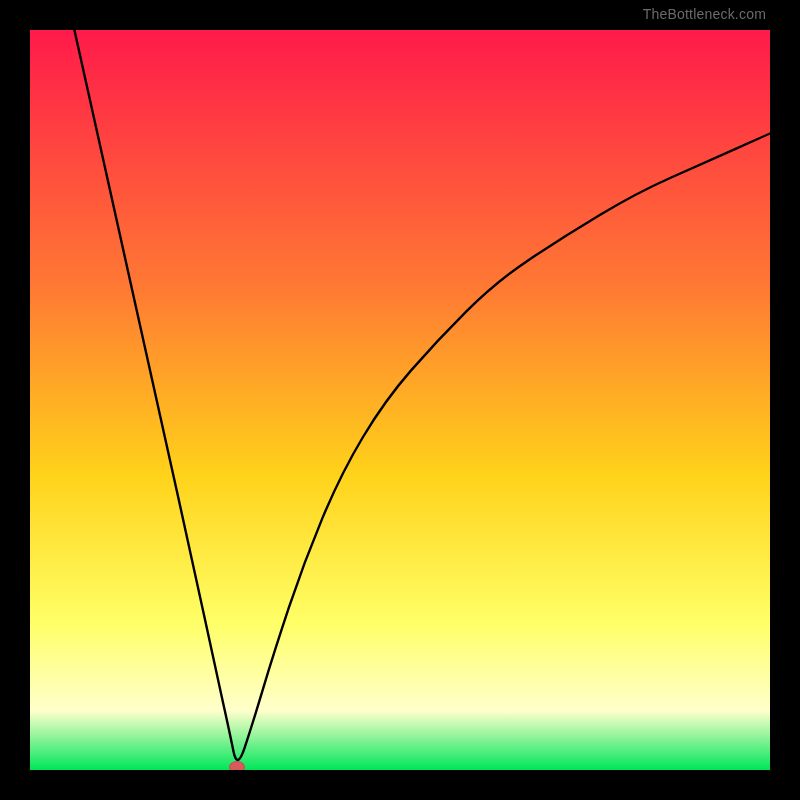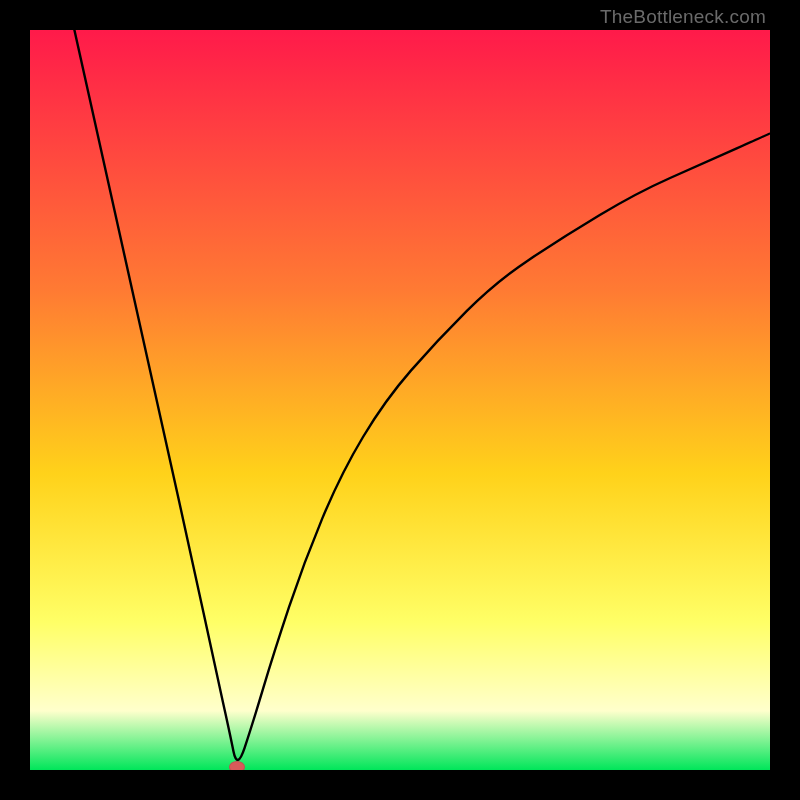--- a/index.html
+++ b/index.html
@@ -30,21 +30,21 @@
   .curve-layer {
     position: absolute;
     inset: 0;
   }
 
   .watermark {
     position: absolute;
     top: 6px;
     right: 34px;
     color: #6a6a6a;
-    font-size: 19px;
+    font-size: 14px;
     font-weight: 500;
     letter-spacing: 0.2px;
   }
 
   .marker {
     position: absolute;
     width: 16px;
     height: 12px;
     border-radius: 50%;
     background: #d85a5a;

